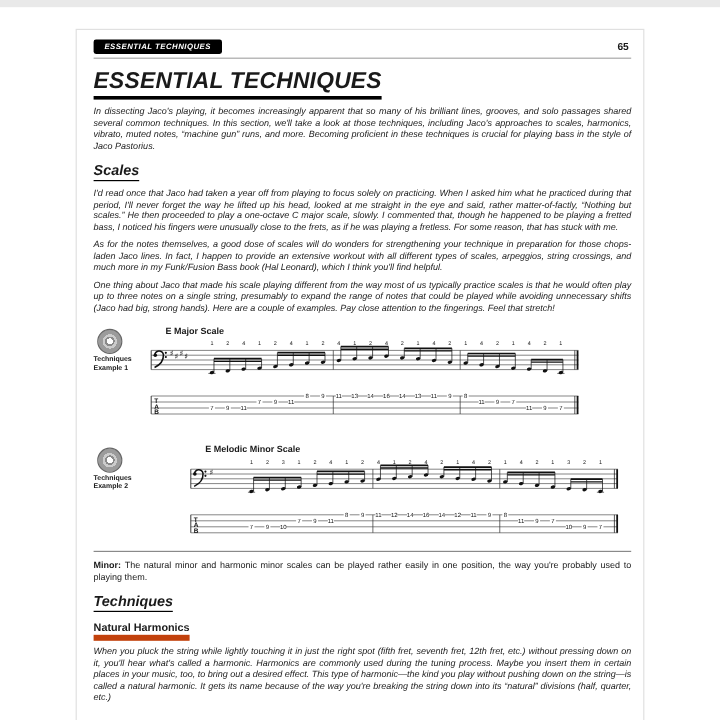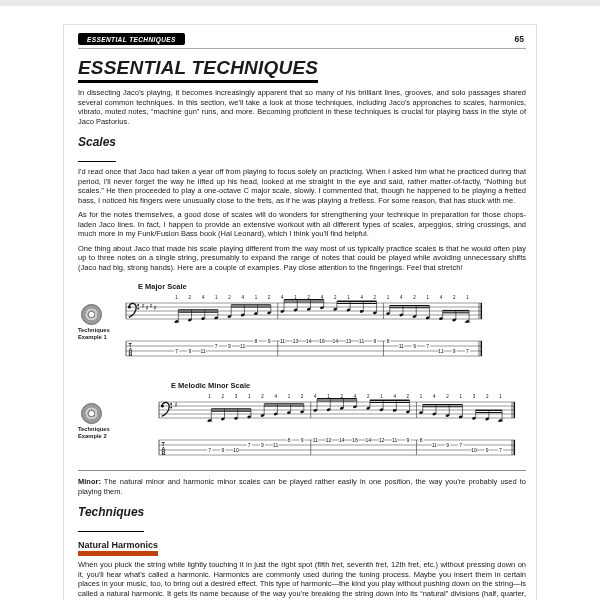--- a/index.html
+++ b/index.html
@@ -12,30 +12,30 @@
   
   .hdr{display:flex;justify-content:space-between;align-items:center;}
   .hdr-label{background:#000;color:#fff;font-size:6.5px;font-weight:bold;letter-spacing:.4px;
     padding:2.5px 9px;border-radius:2px;font-style:italic;}
   .hdr-num{font-size:8.5px;font-weight:bold;padding-right:2px;}
   .hdr-rule{border:none;border-top:1px solid #a9a9a9;margin:3px 0 0;}
   
   h1{display:table;font-size:19px;font-style:italic;font-weight:bold;margin:8px 0 5px;
      border-bottom:3px solid #000;padding-bottom:1px;letter-spacing:.2px;}
   h2{display:table;font-size:12px;font-style:italic;font-weight:bold;margin:9px 0 5px;
-     border-bottom:1.6px solid #000;padding-bottom:12px;}
+     border-bottom:1.6px solid #000;padding-bottom:1px;}
   h3{display:table;font-size:9px;font-weight:bold;margin:8px 0 4px;
      border-bottom:5px solid #c2410c;padding-bottom:1px;}
   
-  p.body{font-size:7.5px;line-height:9.5px;text-align:justify;margin:0 0 5px;}
+  p.body{font-size:7.5px;line-height:9.5px;text-align:justify;margin:0 0 5px;font-style:italic;}
   .note-rule{border:none;border-top:1px solid #8a8a8a;margin:12px 0 6px;}
   p.note{font-size:7.5px;line-height:9.5px;text-align:justify;margin:0 0 4px;}
   p.note b{font-weight:bold;}
   
-  .example{display:flex;margin-top:10px;align-items:center;}
+  .example{display:flex;margin-top:10px;}
   .example.second{margin-top:22px;gap:33px;}
   .ex-left{width:46px;flex:none;display:flex;flex-direction:column;align-items:flex-start;padding-top:3px;}
   .cd{width:21px;height:21px;border-radius:50%;margin:0 0 2px 3px;border:1px solid #666;box-sizing:border-box;
       background:radial-gradient(circle at 50% 50%, #ffffff 0 2.5px, #8a8a8a 2.5px 4px, #cccccc 4px 6px, #9b9b9b 6px 11px);}
   .ex-badge{font-size:5.8px;font-weight:bold;line-height:7px;white-space:nowrap;}
   .ex-main{flex:1;min-width:0;}
   .ex-title{font-size:7.5px;font-weight:bold;margin:0 0 2px 14px;}
   svg.notation{display:block;width:360px;height:66px;}
 </style>
 </head>

